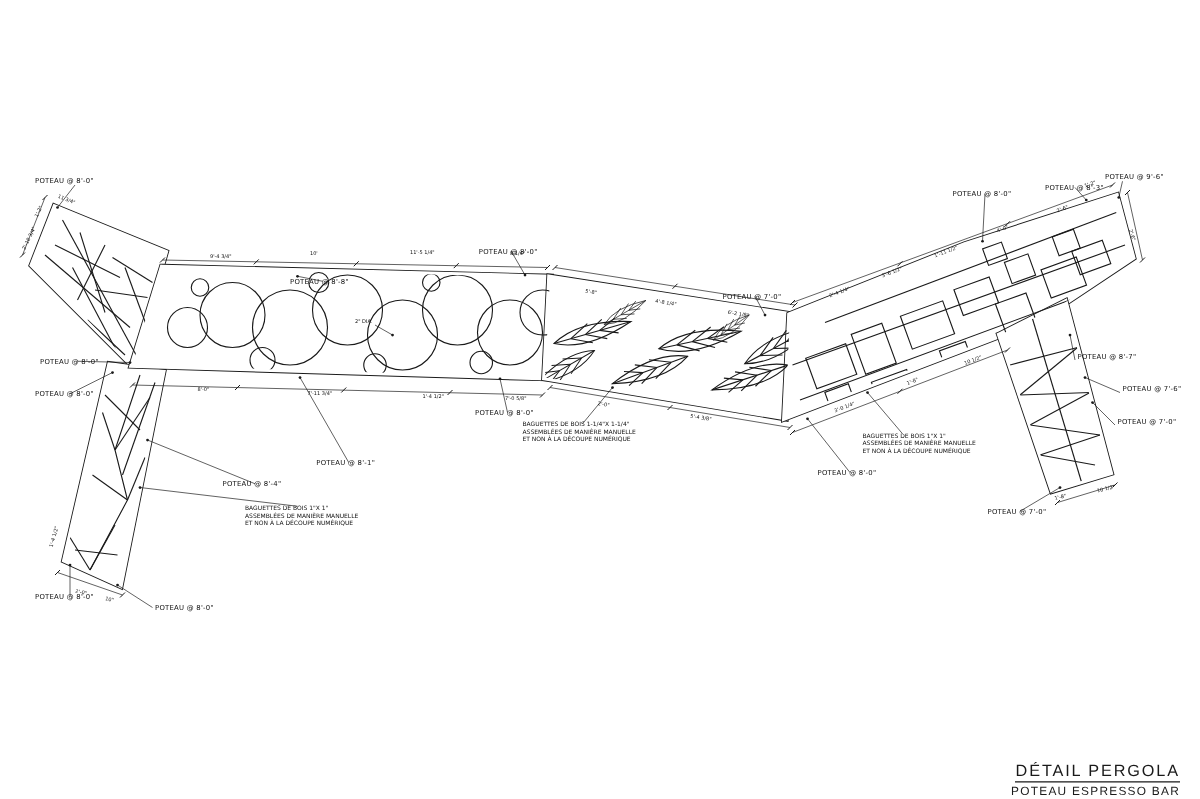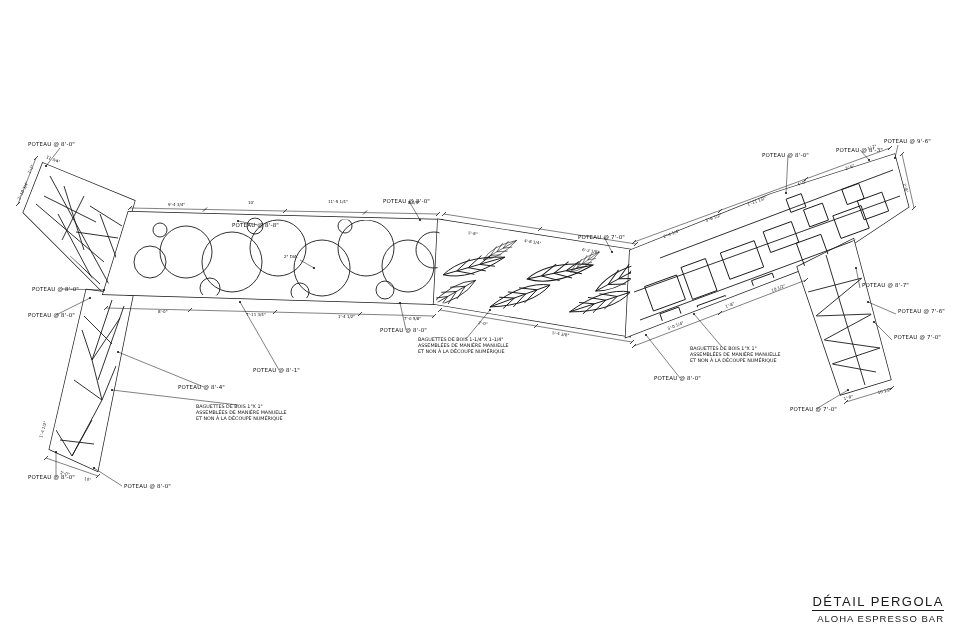--- a/index.html
+++ b/index.html
@@ -8,21 +8,21 @@
   svg{position:absolute;left:0;top:0;}
   .fo{fill:#ffffff;stroke:#1a1a1a;stroke-width:6;stroke-linejoin:miter;}
   .fi{fill:#ffffff;stroke:#ffffff;stroke-width:4.6;stroke-linejoin:miter;}
   .pat{fill:none;stroke:#1a1a1a;stroke-width:0.9;}
   .thin{fill:none;stroke:#1a1a1a;stroke-width:0.55;}
   .tick{stroke:#1a1a1a;stroke-width:0.8;}
   .mark{fill:#1a1a1a;}
   .lbl{font:5.5px "DejaVu Sans",sans-serif;fill:#111;letter-spacing:.2px;}
   .dim{font:4px "DejaVu Sans",sans-serif;fill:#111;}
   .note{font:4.8px "DejaVu Sans",sans-serif;fill:#111;}
-  .titleblock{position:absolute;right:16px;bottom:15px;text-align:right;color:#1a1a1a;}
+  .titleblock{position:absolute;right:16px;bottom:0;text-align:right;color:#1a1a1a;}
   .titleblock .t1{font-size:13px;letter-spacing:1.5px;border-bottom:1.4px solid #1a1a1a;
                   padding-bottom:1px;display:inline-block;}
   .titleblock .t2{font-size:9.5px;letter-spacing:1px;margin-top:2px;}
 </style>
 </head>
 <body>
 
 <svg width="960" height="639" viewBox="0 0 960 639">
   <defs>
     <clipPath id="clipUL">
@@ -320,14 +320,14 @@
     <text class="note" x="418" y="347">ASSEMBLÉES DE MANIÈRE MANUELLE</text>
     <text class="note" x="418" y="353">ET NON À LA DÉCOUPE NUMÉRIQUE</text>
     <text class="note" x="690" y="350">BAGUETTES DE BOIS 1"X 1"</text>
     <text class="note" x="690" y="356">ASSEMBLÉES DE MANIÈRE MANUELLE</text>
     <text class="note" x="690" y="362">ET NON À LA DÉCOUPE NUMÉRIQUE</text>
   </g>
 </svg>
 
 <div class="titleblock">
   <div class="t1">DÉTAIL PERGOLA</div>
-  <div class="t2">ALOHA ESPRESSO BAR</div>
+  <div class="t2">POTEAU ESPRESSO BAR</div>
 </div>
 
 </body></html>

